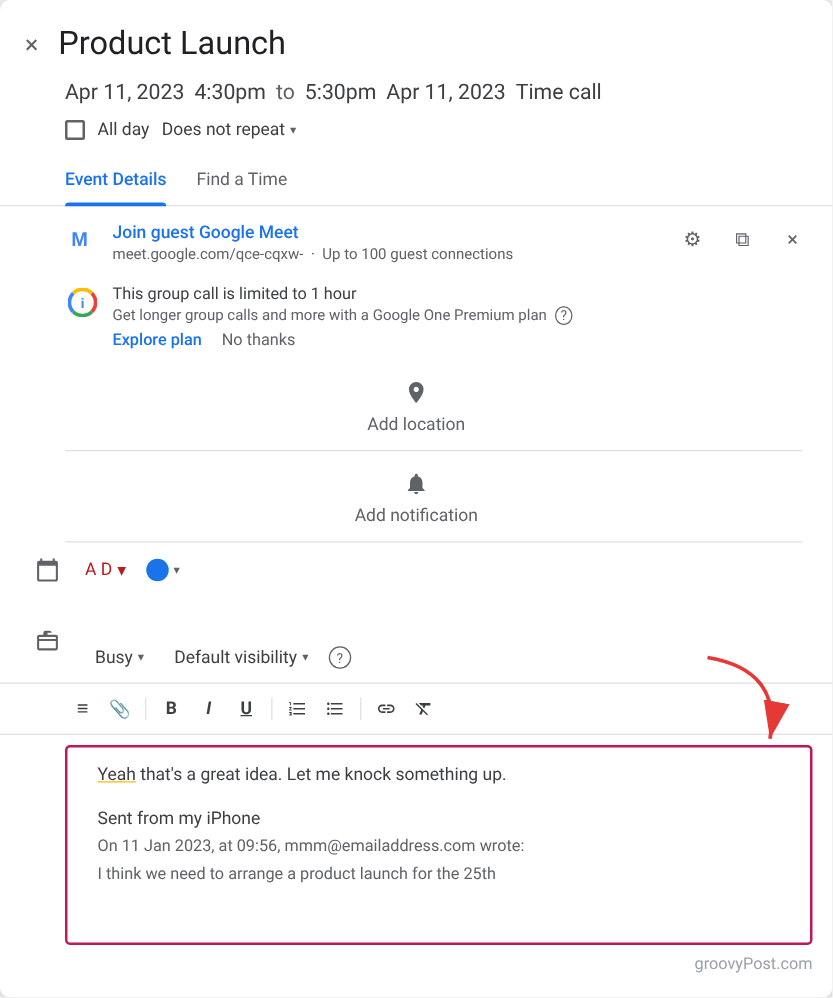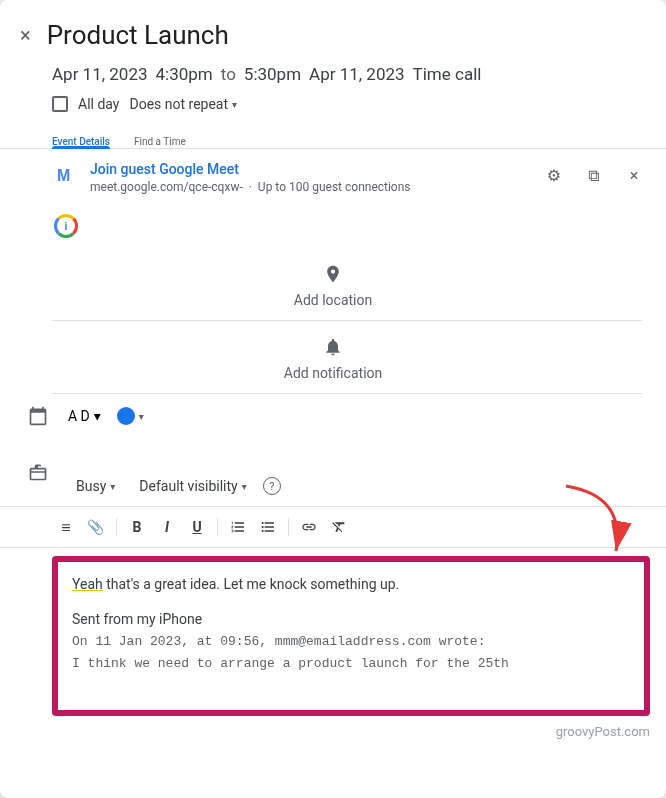--- a/index.html
+++ b/index.html
@@ -75,22 +75,22 @@
     }
     .chevron-icon { font-size: 10px; color: #5f6368; }
     .tabs-row {
       display: flex;
       padding: 10px 24px 0 52px;
       gap: 24px;
       border-bottom: 1px solid #e0e0e0;
       margin-bottom: 0;
     }
     .tab {
-      padding: 8px 0 1px;
-      font-size: 10px;
+      padding: 8px 0 12px;
+      font-size: 14px;
       cursor: pointer;
       color: #5f6368;
       position: relative;
     }
     .tab.active {
       color: #1a73e8;
       font-weight: 500;
     }
     .tab.active::after {
       content: '';
@@ -206,21 +206,21 @@
       align-items: center;
       padding: 8px 24px;
       gap: 16px;
     }
     .calendar-row .row-icon { font-size: 18px; }
     .cal-selector {
       display: flex;
       align-items: flex-start;
       gap: 4px;
       font-size: 14px;
-      color: #000000;
+      color: #b91c1c;
       cursor: pointer;
     }
     .color-dot {
       width: 18px; height: 18px;
       border-radius: 50%;
       background: #1a73e8;
       display: inline-block;
     }
     .status-row {
       display: flex;
@@ -273,37 +273,37 @@
     }
     .toolbar-btn.italic { font-style: italic; }
     .toolbar-btn.underline { text-decoration: underline; }
     .toolbar-sep {
       width: 1px; height: 18px;
       background: #e0e0e0;
       margin: 0 4px;
     }
     .description-area {
       margin: 0 16px 0 52px;
-      border: 6px solid #be185d;
+      border: 2px solid #be185d;
       border-radius: 4px;
-      padding: 12px 14px;
+      padding: 12px 24px;
       min-height: 160px;
       font-size: 14px;
       color: #3c4043;
       line-height: 1.5;
       position: relative;
     }
     .desc-yeah {
       text-decoration: underline;
       text-decoration-color: #fbbc04;
       display: inline;
     }
     .desc-normal { display: inline; }
     .desc-para { margin-top: 14px; }
-    .desc-small { font-size: 13px; color: #5f6368; margin-top: 2px; font-family: Liberation Mono, monospace; }
+    .desc-small { font-size: 13px; color: #5f6368; margin-top: 2px; }
     .watermark {
       text-align: right;
       padding: 8px 16px 4px;
       font-size: 13px;
       color: #9aa0a6;
     }
 
     .desc-container {
       position: relative;
     }
@@ -375,20 +375,31 @@
           <span>×</span>
         </div>
       </div>
     </div>
   </div>
 
   <div class="upgrade-banner">
     <div class="upgrade-icon">
       <div class="upgrade-circle">i</div>
     </div>
+    <div>
+      <div class="upgrade-text">This group call is limited to 1 hour</div>
+      <div class="upgrade-text-small">
+        <span>Get longer group calls and more with a Google One Premium plan</span>
+        <span style="margin-left:4px; font-size:11px; border-radius:50%; border:1px solid #5f6368; padding:0 3px; cursor:pointer;">?</span>
+      </div>
+      <div class="upgrade-btns">
+        <span class="explore-btn">Explore plan</span>
+        <span class="no-thanks-btn">No thanks</span>
+      </div>
+    </div>
   </div>
 
   <div class="row-icon-section">
     <div class="row-icon">
       <svg width="20" height="20" viewBox="0 0 24 24" fill="#5f6368">
           <path d="M12 2C8.13 2 5 5.13 5 9c0 5.25 7 13 7 13s7-7.75 7-13c0-3.87-3.13-7-7-7zm0 9.5c-1.38 0-2.5-1.12-2.5-2.5s1.12-2.5 2.5-2.5 2.5 1.12 2.5 2.5-1.12 2.5-2.5 2.5z"></path>
         </svg>
     </div>
     <span class="row-text">Add location</span>
   </div>

